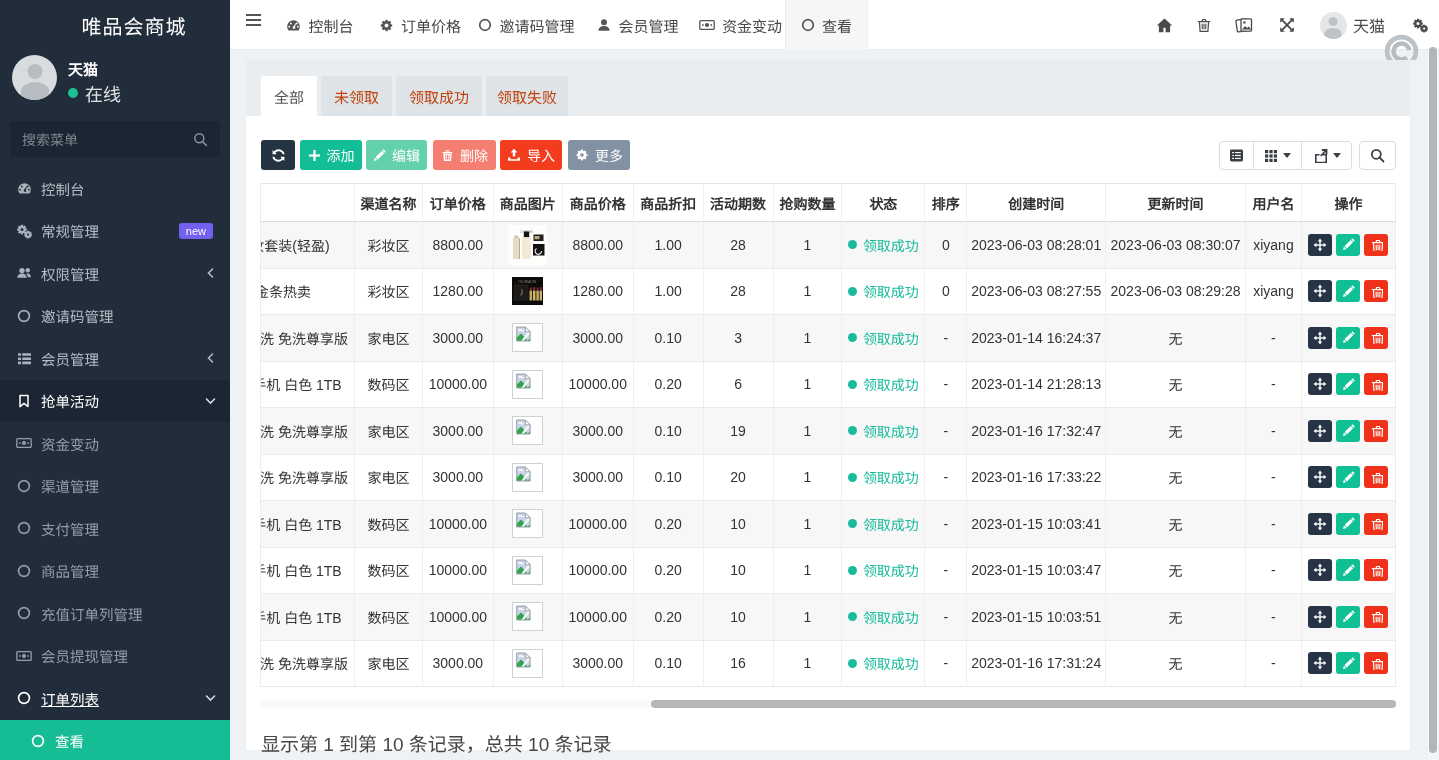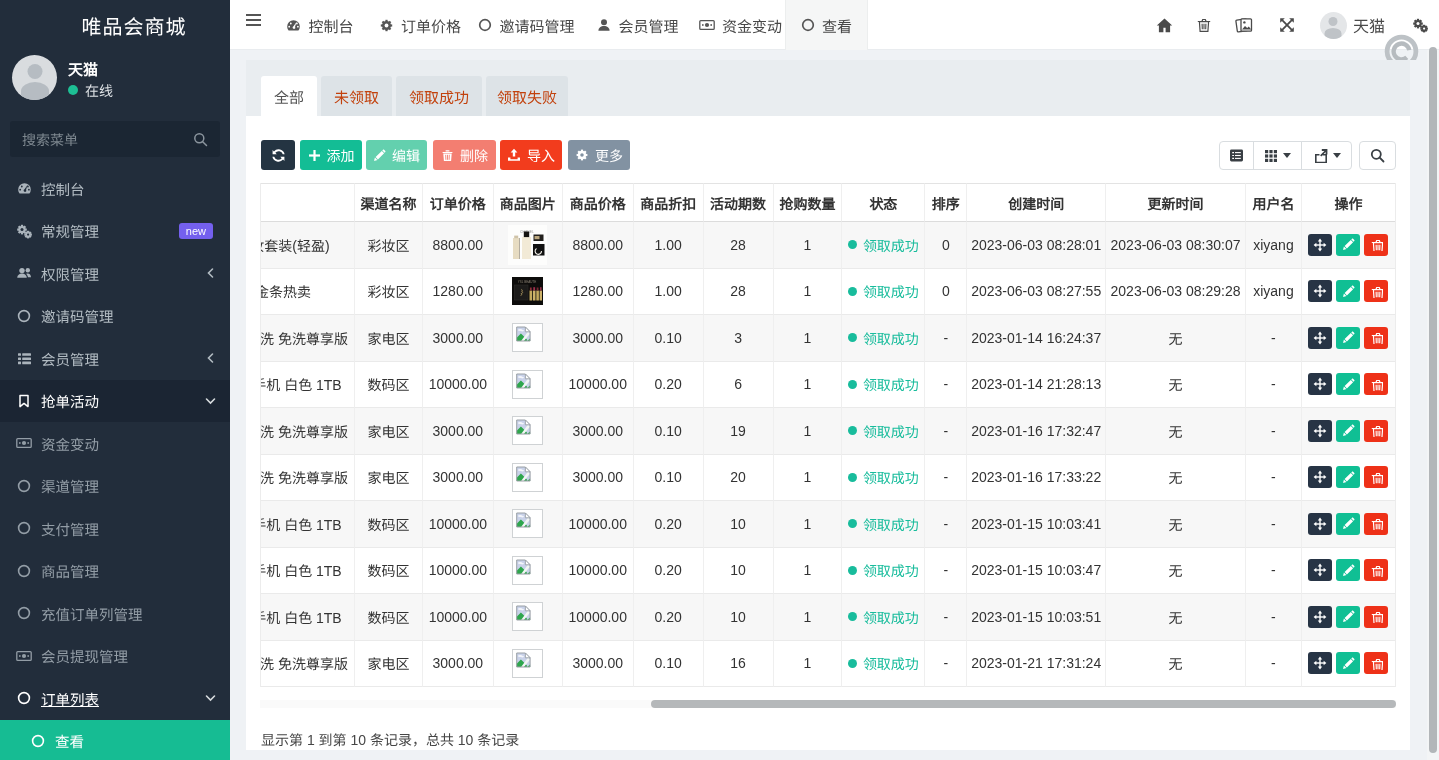--- a/index.html
+++ b/index.html
@@ -6,21 +6,21 @@
 html,body{width:1439px;height:760px;overflow:hidden;}
 body{font-family:"Liberation Sans",sans-serif;background:#eff2f5;position:relative;font-size:14px;color:#333;}
 
 #sidebar{position:absolute;left:0;top:0;width:230px;height:760px;background:#222d3b;z-index:50;}
 #sb-title{height:50px;display:flex;align-items:center;justify-content:center;color:#fff;font-size:20px;letter-spacing:1px;padding-left:38px;}
 #sb-user{position:absolute;left:12px;top:55px;}
 #avatar{width:45px;height:45px;border-radius:50%;background:#d9dcdf;overflow:hidden;position:relative;}
 #avatar .hd{position:absolute;left:50%;top:9px;transform:translateX(-50%);width:15px;height:15px;border-radius:50%;background:#b6bcc2;}
 #avatar .bd{position:absolute;left:50%;top:27px;transform:translateX(-50%);width:28px;height:18px;border-radius:50% 50% 0 0;background:#b6bcc2;}
 #sb-name{position:absolute;left:68px;top:58px;color:#fff;font-size:15px;font-weight:bold;white-space:nowrap;}
-#sb-online{position:absolute;left:68px;top:80px;color:#dfe3e6;font-size:14px;white-space:nowrap;display:flex;align-items:center;}
+#sb-online{position:absolute;left:68px;top:80px;color:#dfe3e6;font-size:18px;white-space:nowrap;display:flex;align-items:center;}
 #sb-online i{width:10px;height:10px;border-radius:50%;background:#1dbf94;margin-right:7px;display:inline-block;}
 #sb-search{position:absolute;left:10px;top:121px;width:210px;height:36px;background:#1b2633;border-radius:3px;display:flex;align-items:center;color:#7e8890;font-size:14px;padding:0 12px;justify-content:space-between;}
 #sb-menu{position:absolute;left:0;top:167px;width:230px;list-style:none;}
 #sb-menu li{height:42.5px;display:flex;align-items:center;color:#b3bcc3;font-size:14.5px;position:relative;}
 #sb-menu li .mi{width:18px;margin-left:15px;margin-right:8px;display:flex;justify-content:center;align-items:center;}
 #sb-menu li .arr{position:absolute;right:14px;top:50%;transform:translateY(-50%);display:flex;}
 #sb-menu li.dark{background:#1b2533;color:#fff;}
 #sb-menu li.sub{color:#939da6;}
 #sb-menu li.white{color:#fff;text-decoration:underline;}
 #sb-menu li.active{background:#16bc93;color:#fff;}
@@ -55,21 +55,21 @@
 td{height:46.5px;text-align:center;font-size:14px;color:#333;border-bottom:1px solid #eaeaea;border-left:1px solid #efefef;padding:0;}
 tr.odd td{background:#f7f7f7;}
 table tr th:first-child,table tr td:first-child{border-left:none;}
 .stat{color:#18bc9c;display:flex;align-items:center;justify-content:center;gap:6px;}
 .stat i{width:9px;height:9px;border-radius:50%;background:#18bc9c;display:inline-block;}
 .ops{display:flex;gap:4px;justify-content:center;}
 .op{width:24px;height:22px;border-radius:3px;display:flex;align-items:center;justify-content:center;}
 .cellimg{display:flex;justify-content:center;align-items:center;}
 #hscroll{position:absolute;left:14px;top:584px;width:1136px;height:8px;background:#fafafa;}
 #hthumb{position:absolute;left:391px;top:0px;width:745px;height:8px;border-radius:4px;background:#b5b8ba;}
-#foot{position:absolute;left:15px;top:613px;font-size:14px;color:#464646;}
+#foot{position:absolute;left:15px;top:613px;font-size:19px;color:#464646;}
 
 #vsb{position:absolute;right:0;top:0;width:12px;height:760px;z-index:60;}
 #vtrack{position:absolute;left:0;top:50px;width:12px;height:710px;background:#f3f5f6;}
 #vthumb{position:absolute;left:2px;top:47px;width:8px;height:706px;border-radius:4px;background:#b2b6b9;}
 #arc{position:absolute;left:1384px;top:34px;z-index:12;clip-path:inset(0 0 13px 0);}
 </style></head><body>
 <div id="arc"><svg width="36" height="36" viewBox="0 0 36 36" style="">
       <circle cx="17.5" cy="17.5" r="14.4" fill="none" stroke="#bdc2c6" stroke-width="4.8"></circle>
       <path d="M22.8 23.4a7.9 7.9 0 1 1 2.5-7.3" fill="none" stroke="#b6bbbf" stroke-width="4.4"></path>
     </svg></div>
@@ -1098,21 +1098,21 @@
                 </div>
               </td>
               <td>3000.00</td>
               <td>0.10</td>
               <td>16</td>
               <td>1</td>
               <td>
                 <div class="stat"><i></i>领取成功</div>
               </td>
               <td>-</td>
-              <td>2023-01-21 17:31:24</td>
+              <td>2023-01-16 17:31:24</td>
               <td>无</td>
               <td>-</td>
               <td>
                 <div class="ops">
                   <span class="op" style="background:#273445;">
                     <svg width="14" height="14" viewBox="0 0 14 14" style="">
                       <g fill="#fff">
                         <path d="M7 0.6 9.2 3.4H4.8z"></path>
                         <path d="M7 13.4 4.8 10.6h4.4z"></path>
                         <path d="M0.6 7 3.4 4.8v4.4z"></path>

